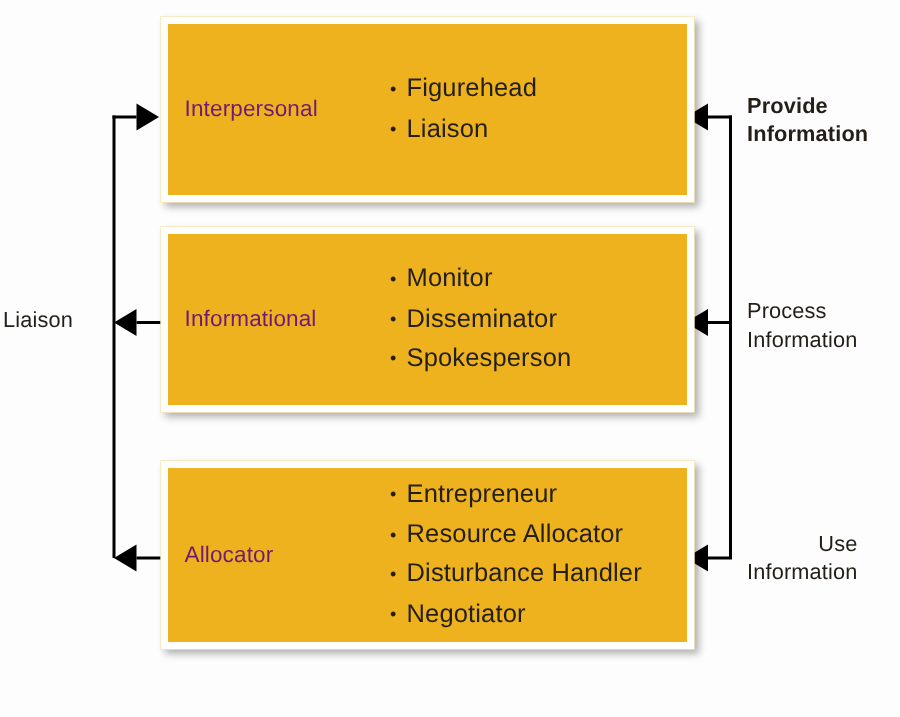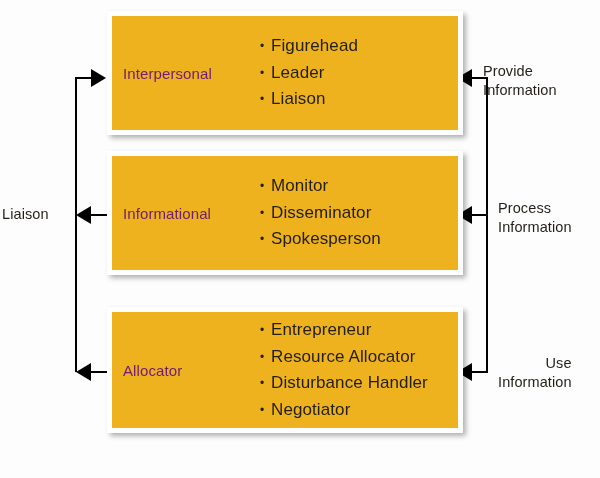--- a/index.html
+++ b/index.html
@@ -89,21 +89,21 @@
     font-size: 14.5px;
     color: #231f18;
     line-height: 1.32;
     white-space: nowrap;
     letter-spacing: 0.1px;
   }
   #caption-feedback {
     left: 2px;
     top: 205px;
   }
-  #caption-provide    { left: 483px; top: 62px; }
+  #caption-provide    { left: 498px; top: 62px; font-weight: bold; }
   #caption-process    { left: 498px; top: 199px; }
   #caption-use        { left: 498px; top: 354px; text-align: right; }
 </style>
 </head>
 <body>
 
 <div id="canvas">
 
   <div class="line vline" style="left:75px; top:77px; height:295px;"></div>
 
@@ -139,21 +139,20 @@
   </div>
   <div class="side-caption" id="caption-use">
     <div>Use</div>
     <div>Information</div>
   </div>
 
   <div class="role-box" id="box-interpersonal">
     <div class="category-label">Interpersonal</div>
     <ul class="role-list">
       <li>Figurehead</li>
-      <li>Leader</li>
       <li>Liaison</li>
     </ul>
   </div>
 
   <div class="role-box" id="box-informational">
     <div class="category-label">Informational</div>
     <ul class="role-list">
       <li>Monitor</li>
       <li>Disseminator</li>
       <li>Spokesperson</li>

